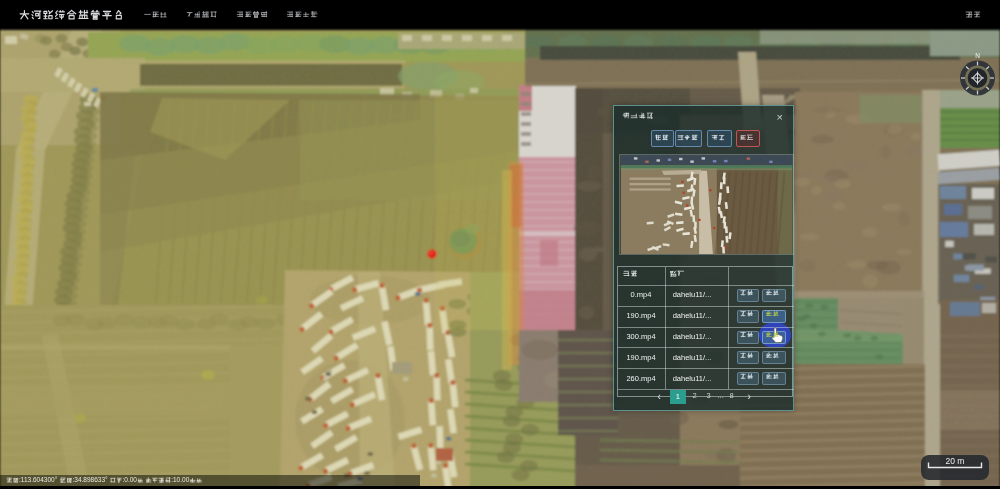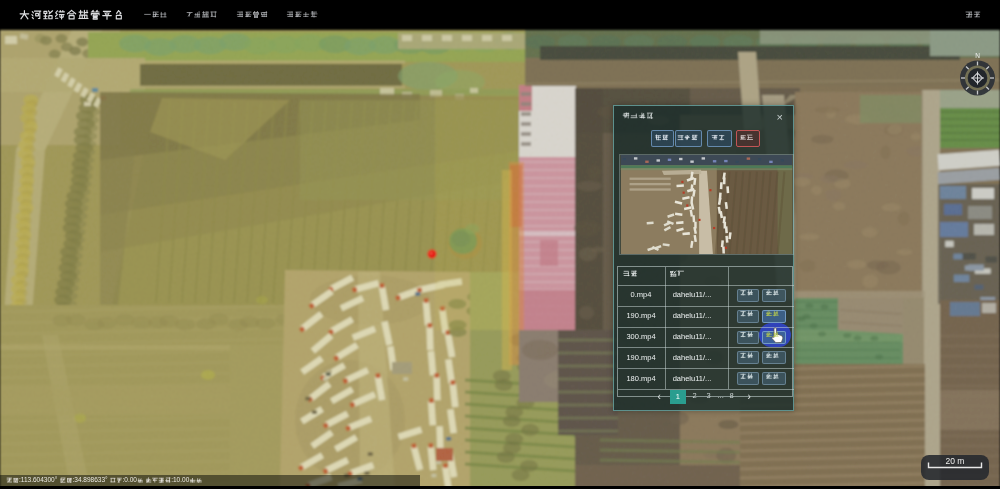--- a/index.html
+++ b/index.html
@@ -837,21 +837,21 @@
 <div class="btn" style="left:119.3px;top:42.5px;width:22.7px"></div>
 <div class="btn hot" style="left:144.8px;top:42.5px;width:23.7px"></div>
 <div class="ct c1" style="top:65.0px">300.mp4</div>
 <div class="ct c2" style="top:65.0px">dahelu11/...</div>
 <div class="btn" style="left:119.3px;top:63.5px;width:22.7px"></div>
 <div class="btn hot" style="left:144.8px;top:63.5px;width:23.7px"></div>
 <div class="ct c1" style="top:85.8px">190.mp4</div>
 <div class="ct c2" style="top:85.8px">dahelu11/...</div>
 <div class="btn" style="left:119.3px;top:84.3px;width:22.7px"></div>
 <div class="btn" style="left:144.8px;top:84.3px;width:23.7px"></div>
-<div class="ct c1" style="top:106.8px">180.mp4</div>
+<div class="ct c1" style="top:106.8px">260.mp4</div>
 <div class="ct c2" style="top:106.8px">dahelu11/...</div>
 <div class="btn" style="left:119.3px;top:105.2px;width:22.7px"></div>
 <div class="btn" style="left:144.8px;top:105.2px;width:23.7px"></div>
     <div id="pag">
       <div style="left:40px;top:2px;font-size:10px;color:#dfe5e5">‹</div>
       <div style="left:52.5px;top:1px;width:15.5px;height:13.5px;background:#2a9d8f;color:#fff;text-align:center;line-height:13.5px">1</div>
       <div style="left:75px">2</div>
       <div style="left:89px">3</div>
       <div style="left:100px">...</div>
       <div style="left:112px">8</div>

